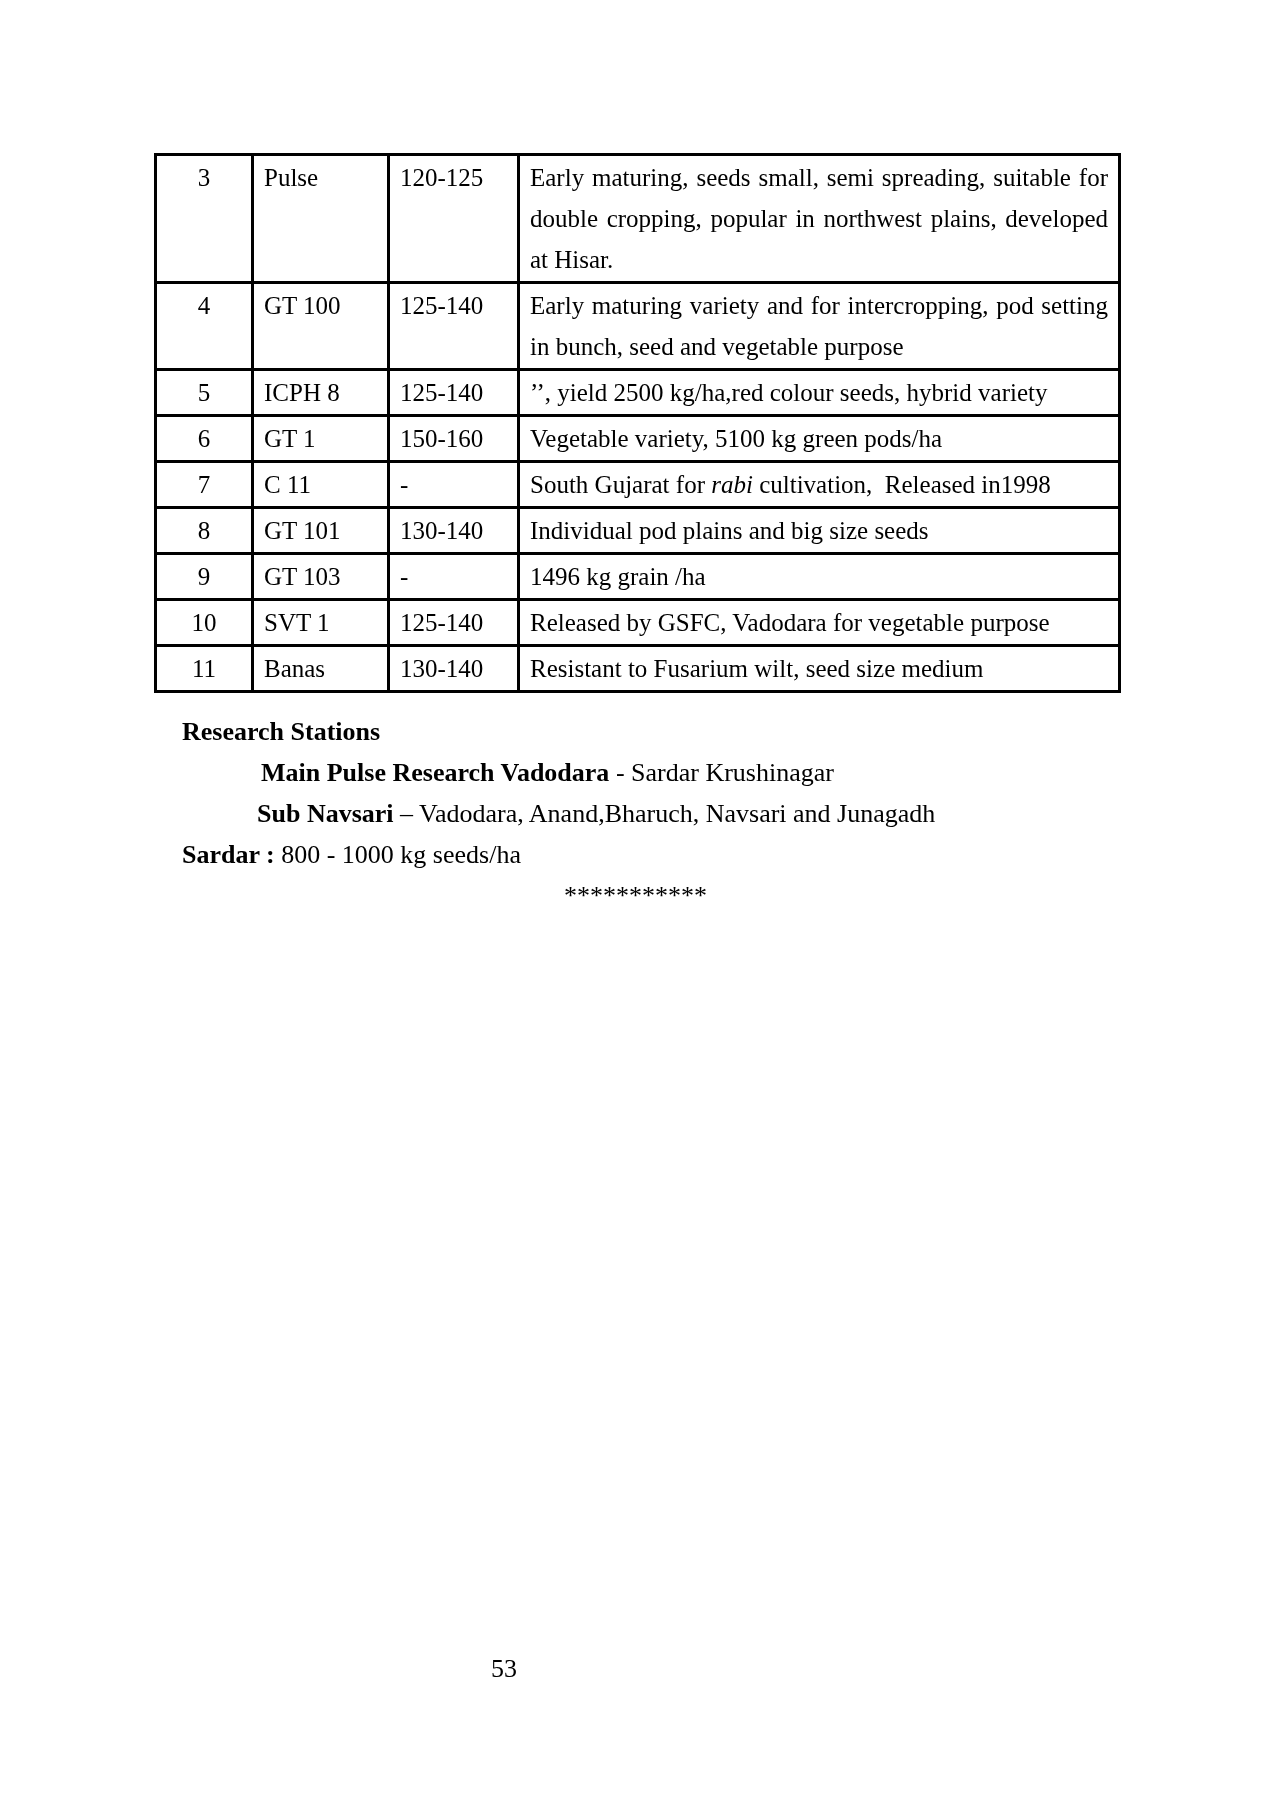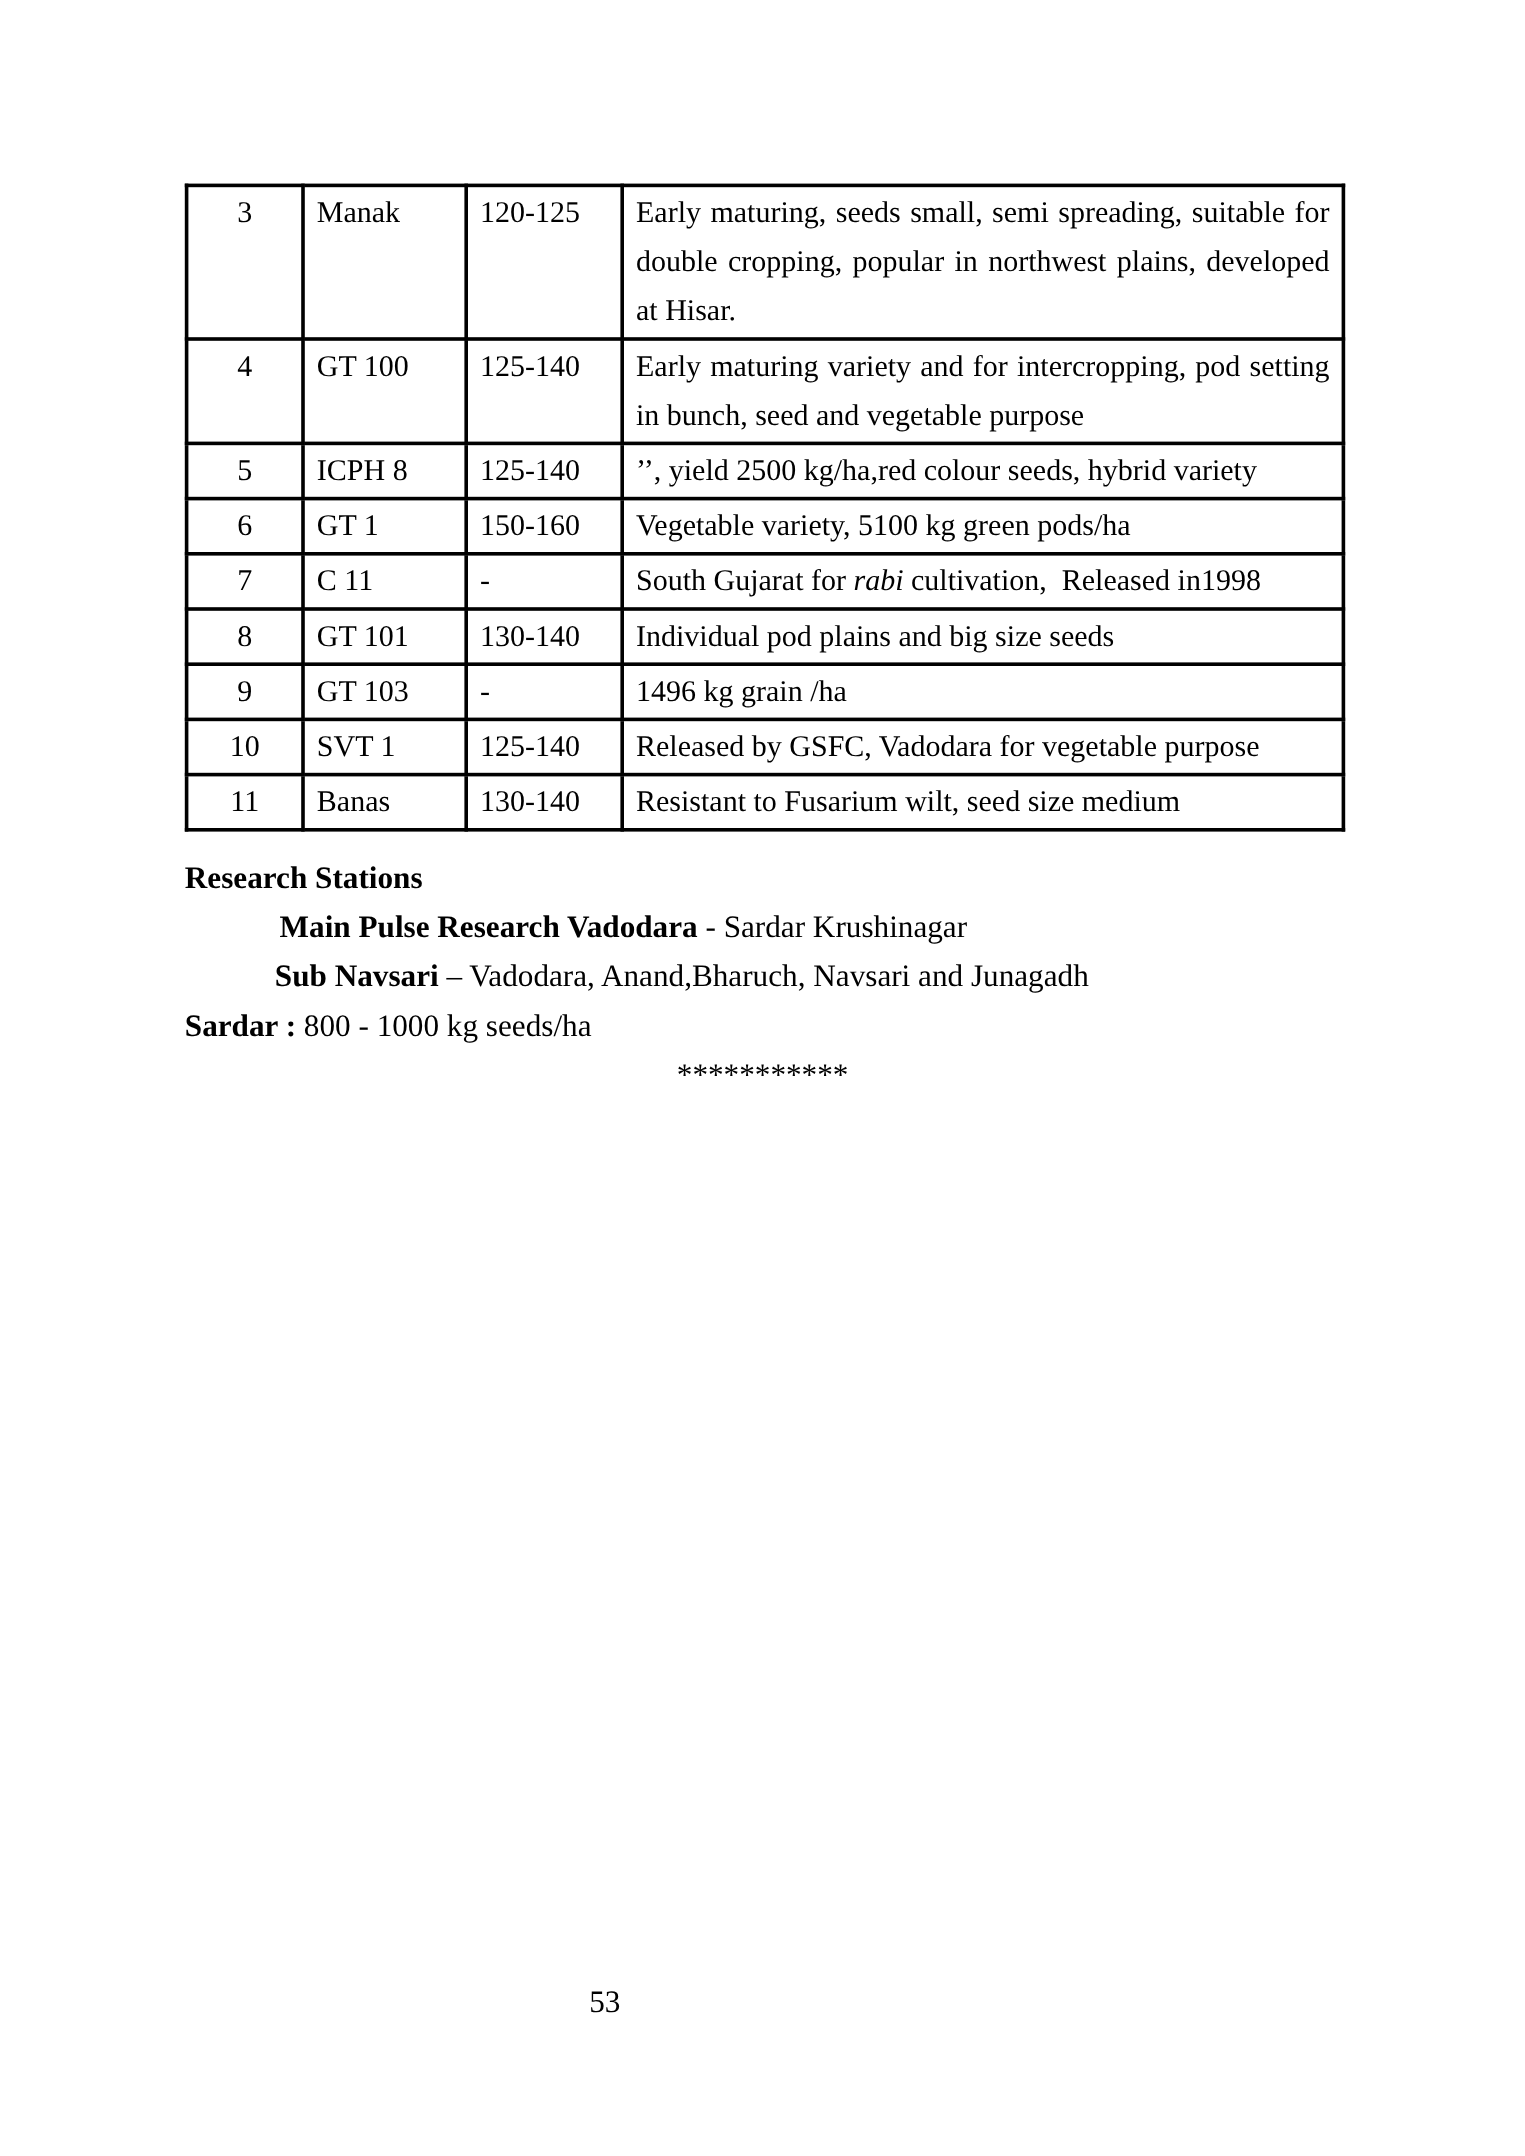--- a/index.html
+++ b/index.html
@@ -40,21 +40,21 @@
   td.desc em { }
   .notes {
     position: absolute;
     left: 154px;
     top: 711px;
     width: 963px;
     font-size: 26px;
     line-height: 41px;
   }
   .note-line { white-space: pre-wrap; }
-  .note-line b { font-weight: bold; }
+  .note-line b { font-weight: bold; margin-left: 28px; }
   .indent-main { padding-left: 79px; }
   .indent-sub  { padding-left: 75px; }
   .stars { text-align: center; letter-spacing: 0px; }
   .pageno {
     position: absolute;
     left: 0;
     top: 1653px;
     width: 1008px;
     text-align: center;
     font-size: 26px;
@@ -69,21 +69,21 @@
   <table class="varieties">
     <colgroup>
       <col style="width:97px">
       <col style="width:136px">
       <col style="width:130px">
       <col style="width:601px">
     </colgroup>
     <tbody id="table-body">
         <tr>
           <td class="sn">3</td>
-          <td class="name">Manak</td>
+          <td class="name">Pulse</td>
           <td class="dur">120-125</td>
           <td class="desc justify">Early maturing, seeds small, semi spreading, suitable for double cropping, popular in northwest plains, developed at Hisar.</td>
         </tr>
         <tr>
           <td class="sn">4</td>
           <td class="name">GT 100</td>
           <td class="dur">125-140</td>
           <td class="desc justify">Early maturing variety and for intercropping, pod setting in bunch, seed and vegetable purpose</td>
         </tr>
         <tr>

